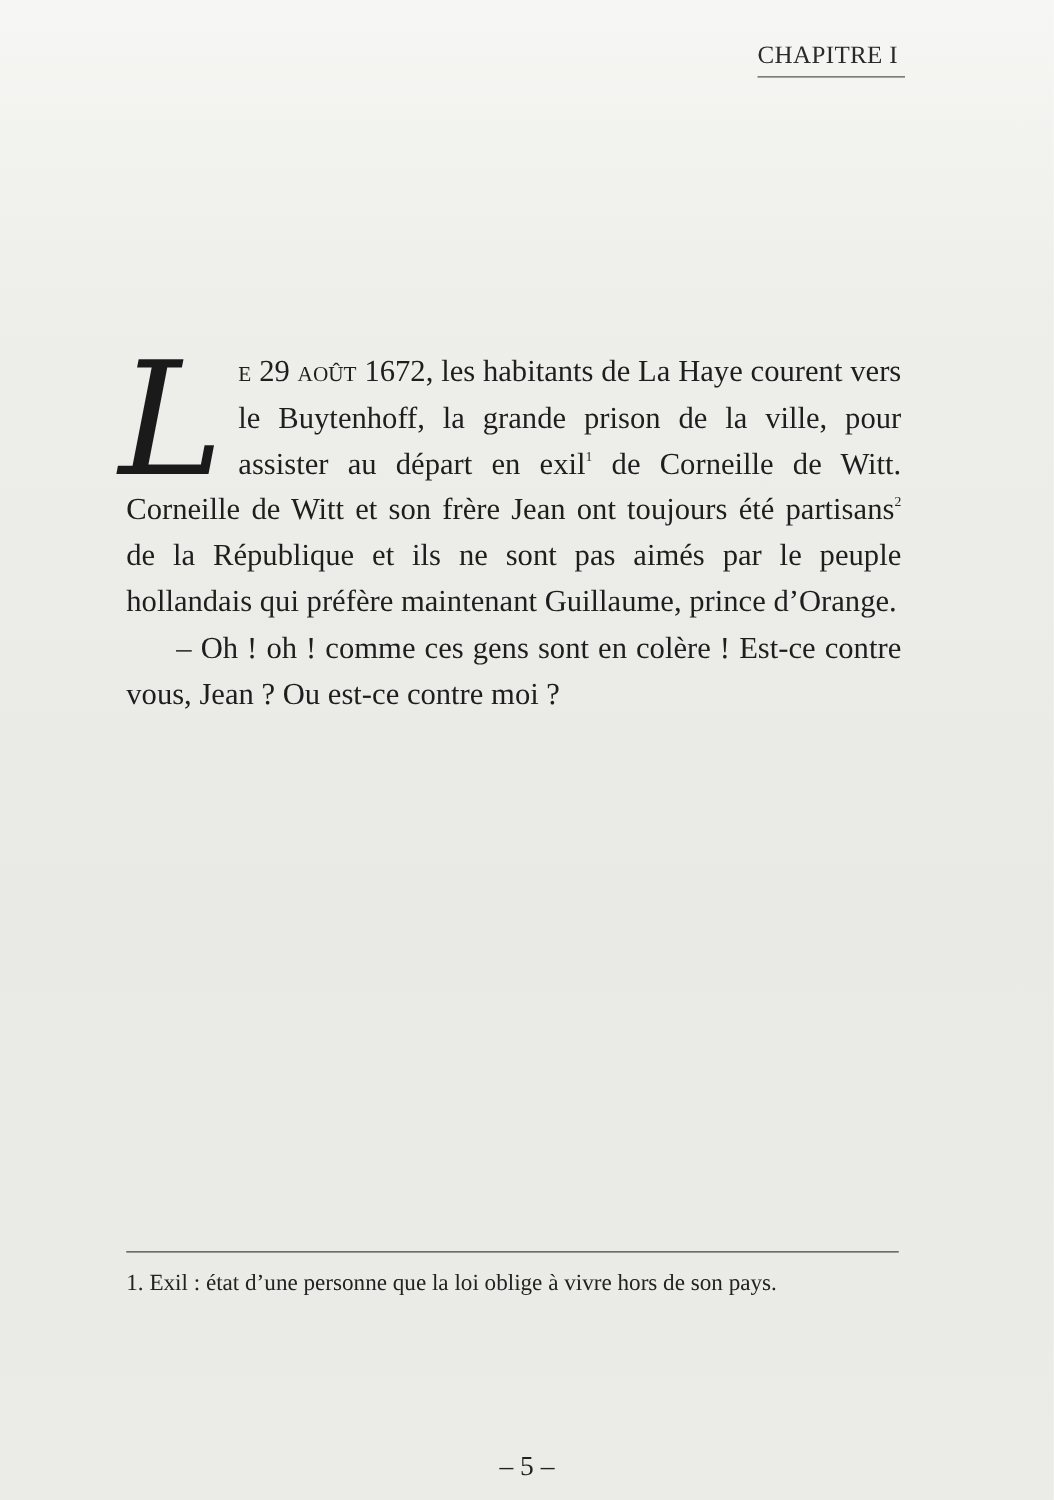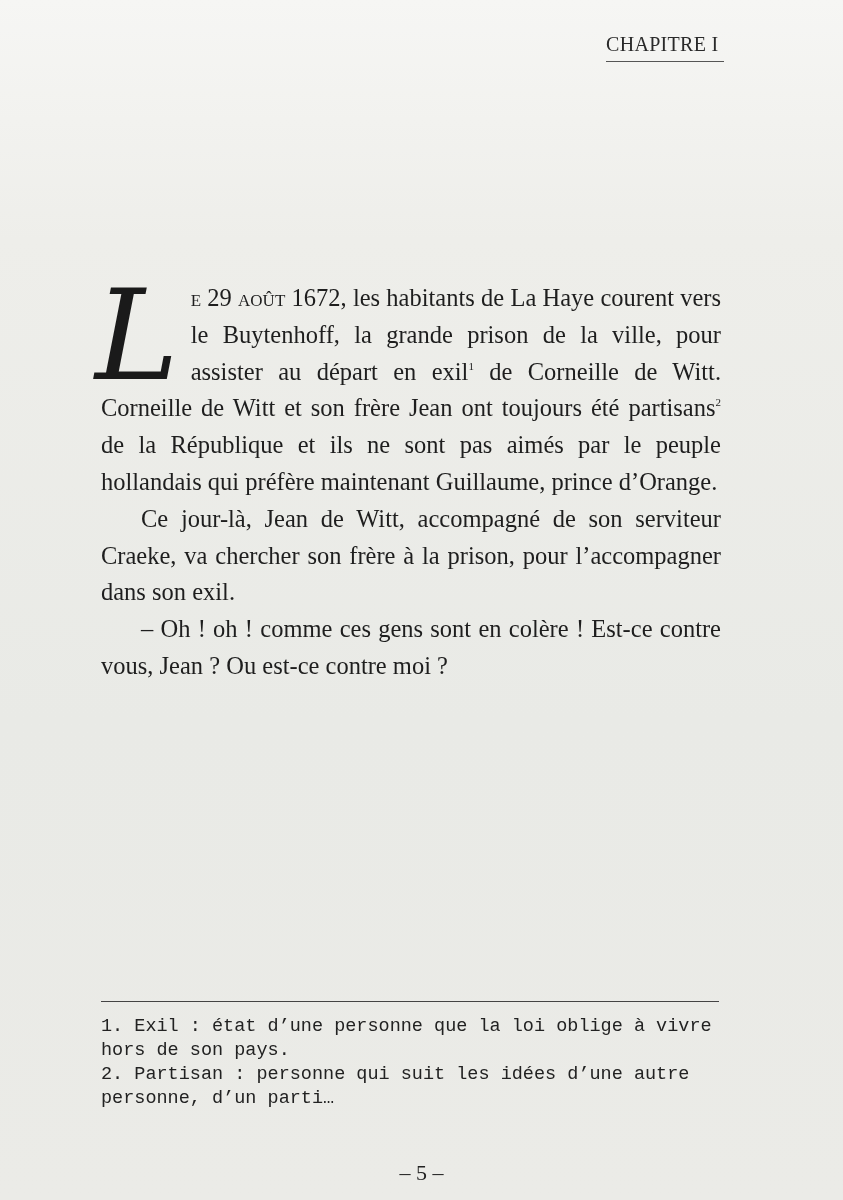--- a/index.html
+++ b/index.html
@@ -33,43 +33,41 @@
     font-size: 126px; line-height: 108px; margin: 2px 12px 0 -6px; color: #1a1a1a;
   }
   .smallcaps { font-variant: small-caps; }
   sup { font-size: 11px; vertical-align: 10px; line-height: 0; }
   .rule {
     position: absolute; left: 101px; top: 1001px; width: 618px; height: 0;
     border-top: 1.5px solid #444;
   }
   .footnotes {
     position: absolute; left: 101px; top: 1015px; width: 620px;
-    font-family: Liberation Mono, monospace; font-size: 18.5px; line-height: 24px; color: #222;
+    font-family: Liberation Serif, serif; font-size: 18.5px; line-height: 24px; color: #222;
   }
   .footnote { margin: 0; }
   .folio {
     position: absolute; left: 0; width: 843px; top: 1160px; text-align: center;
     font-family: "Liberation Serif", serif; font-size: 22px; color: #222;
   }
 </style>
 </head>
 <body>
 
 <div class="page">
   <div class="show-through"></div>
 
   <div class="running-head">CHAPITRE I</div>
 
   <div class="body-text">
     <p class="para first"><span class="dropcap">L</span><span class="smallcaps">e 29 août</span><span> 1672, les habitants de La Haye courent vers le Buytenhoff, la grande prison de la ville, pour assister au départ en exil</span><sup>1</sup><span> de Corneille de Witt. Corneille de Witt et son frère Jean ont toujours été partisans</span><sup>2</sup><span> de la République et ils ne sont pas aimés par le peuple hollandais qui préfère maintenant Guillaume, prince d’Orange.</span></p>
-    <p class="para">Ce jour-là, Jean de Witt, accompagné de son serviteur Craeke, va chercher son frère à la prison, pour l’accompagner dans son exil.</p>
     <p class="para">– Oh ! oh ! comme ces gens sont en colère ! Est-ce contre vous, Jean ? Ou est-ce contre moi ?</p>
   </div>
 
   <div class="rule"></div>
 
   <div class="footnotes">
     <p class="footnote">1. Exil : état d’une personne que la loi oblige à vivre hors de son pays.</p>
-    <p class="footnote">2. Partisan : personne qui suit les idées d’une autre personne, d’un parti…</p>
   </div>
 
   <div class="folio">– 5 –</div>
 </div>
 
 </body></html>

